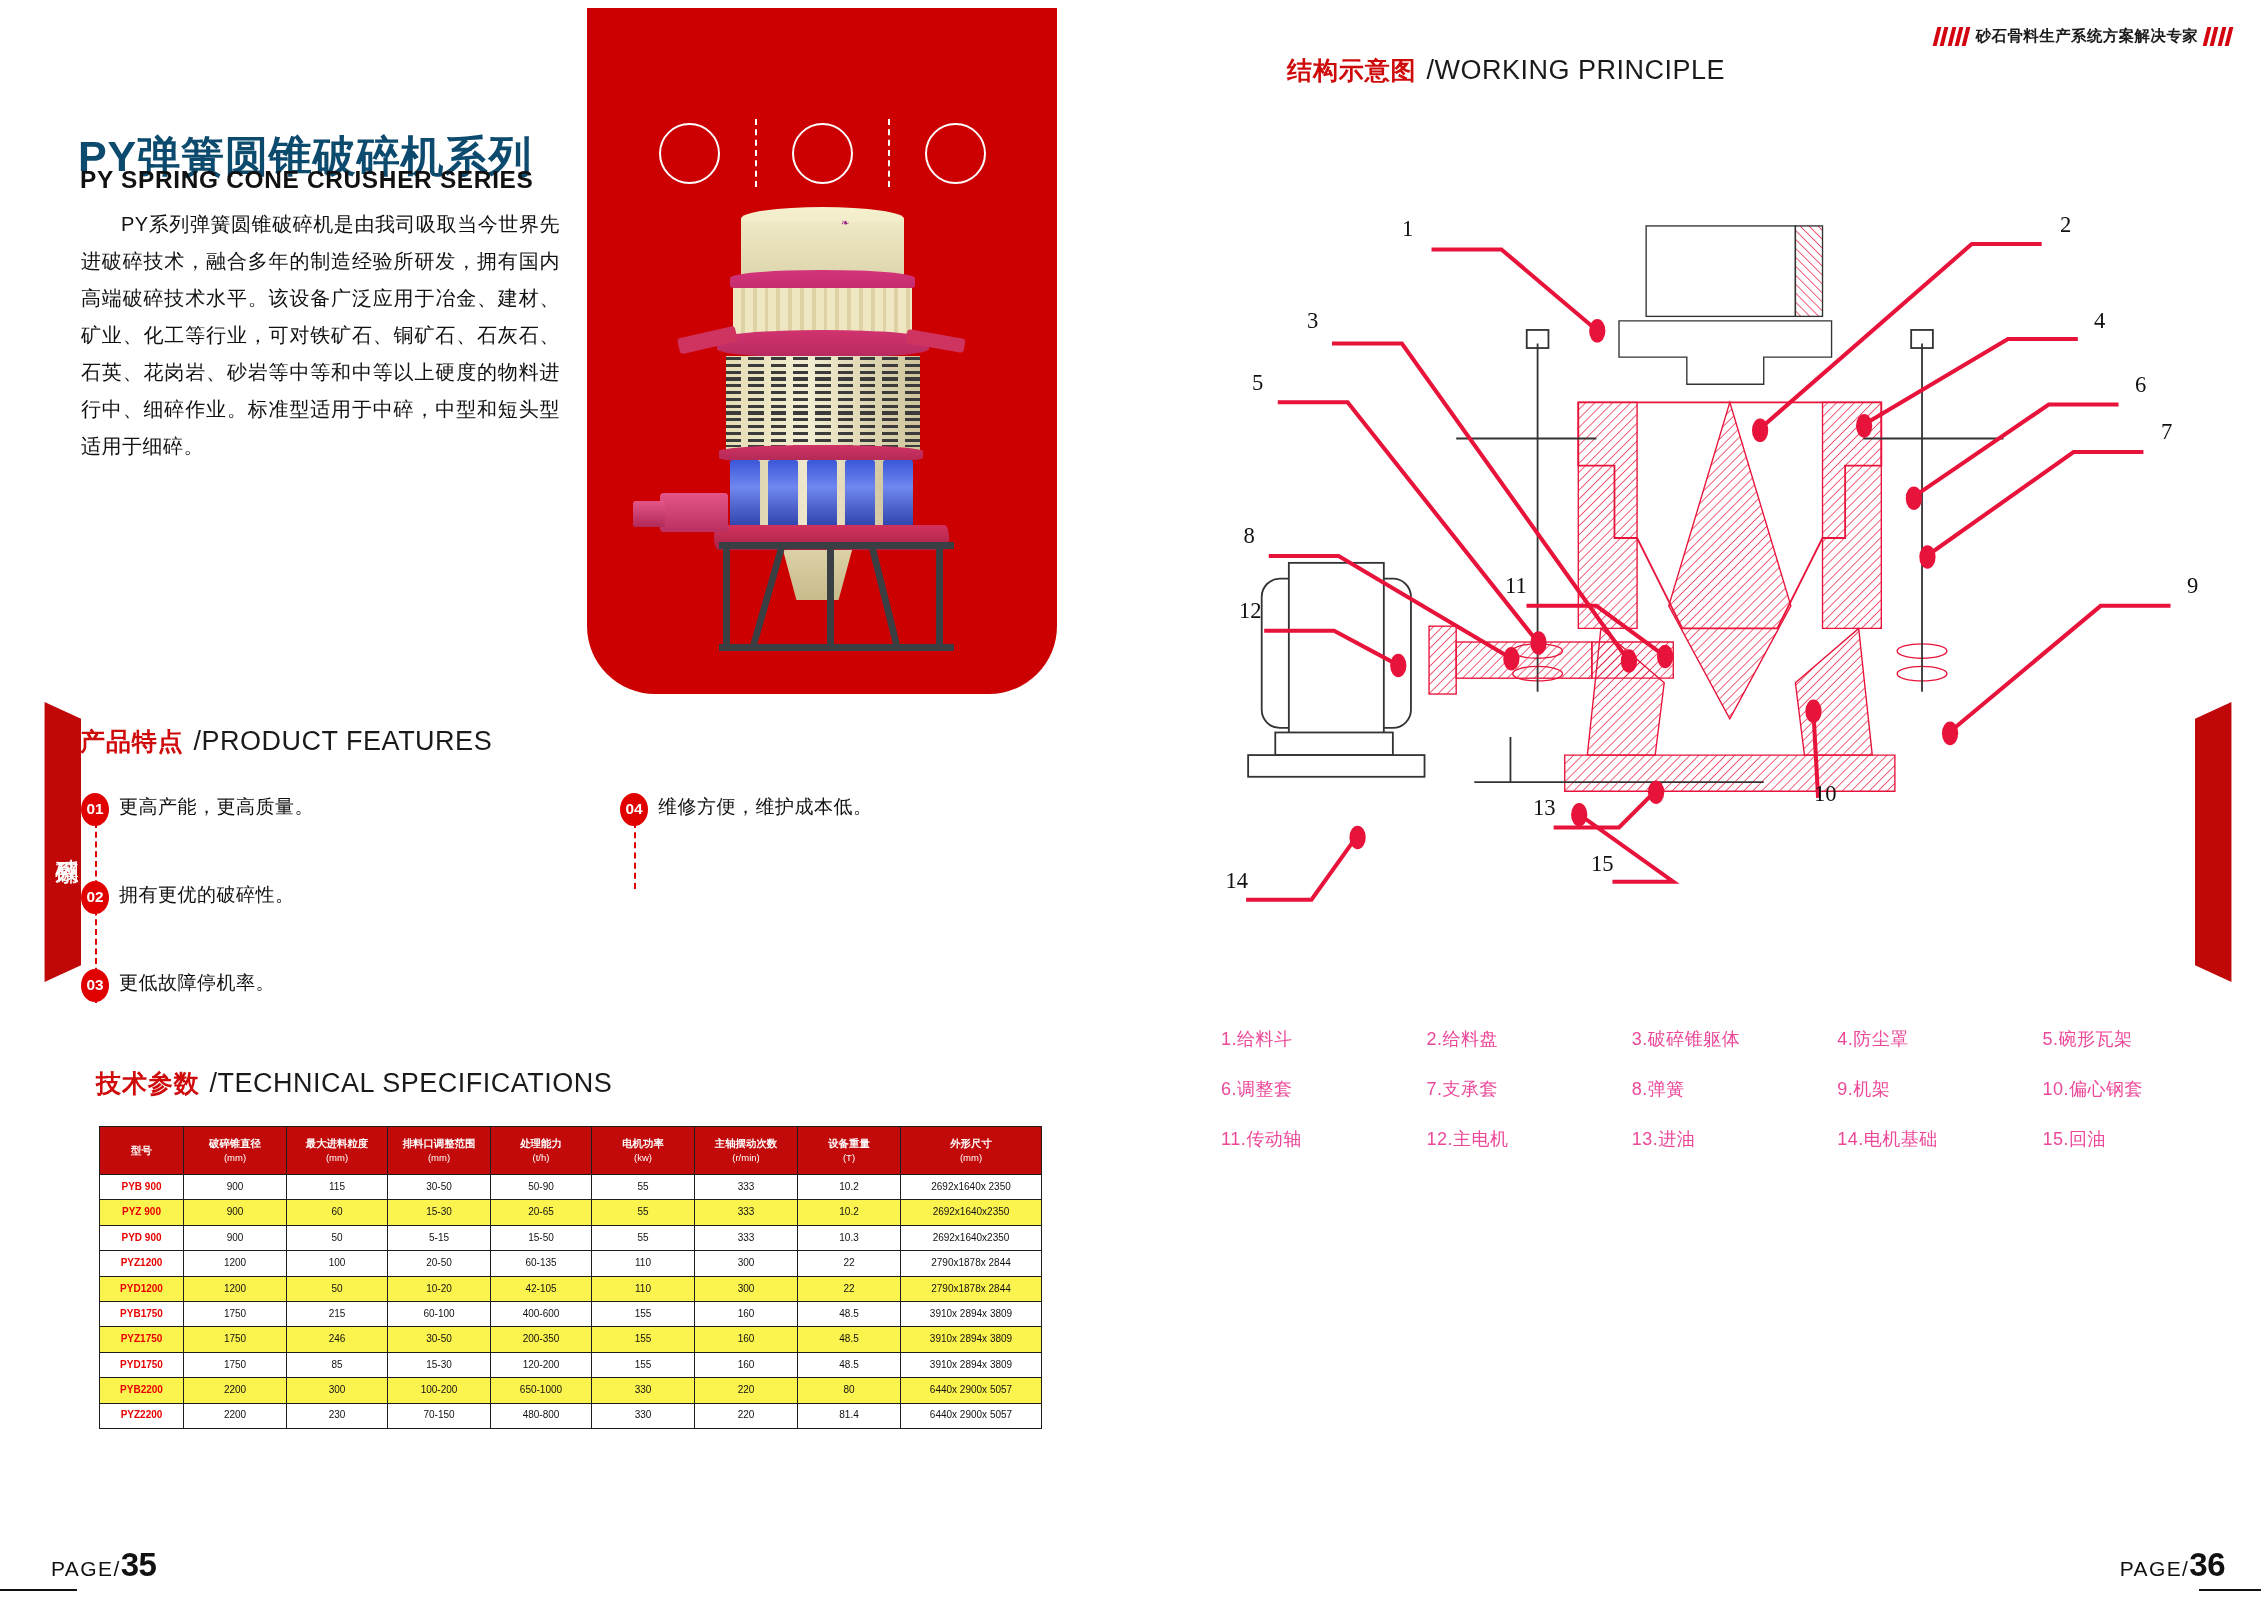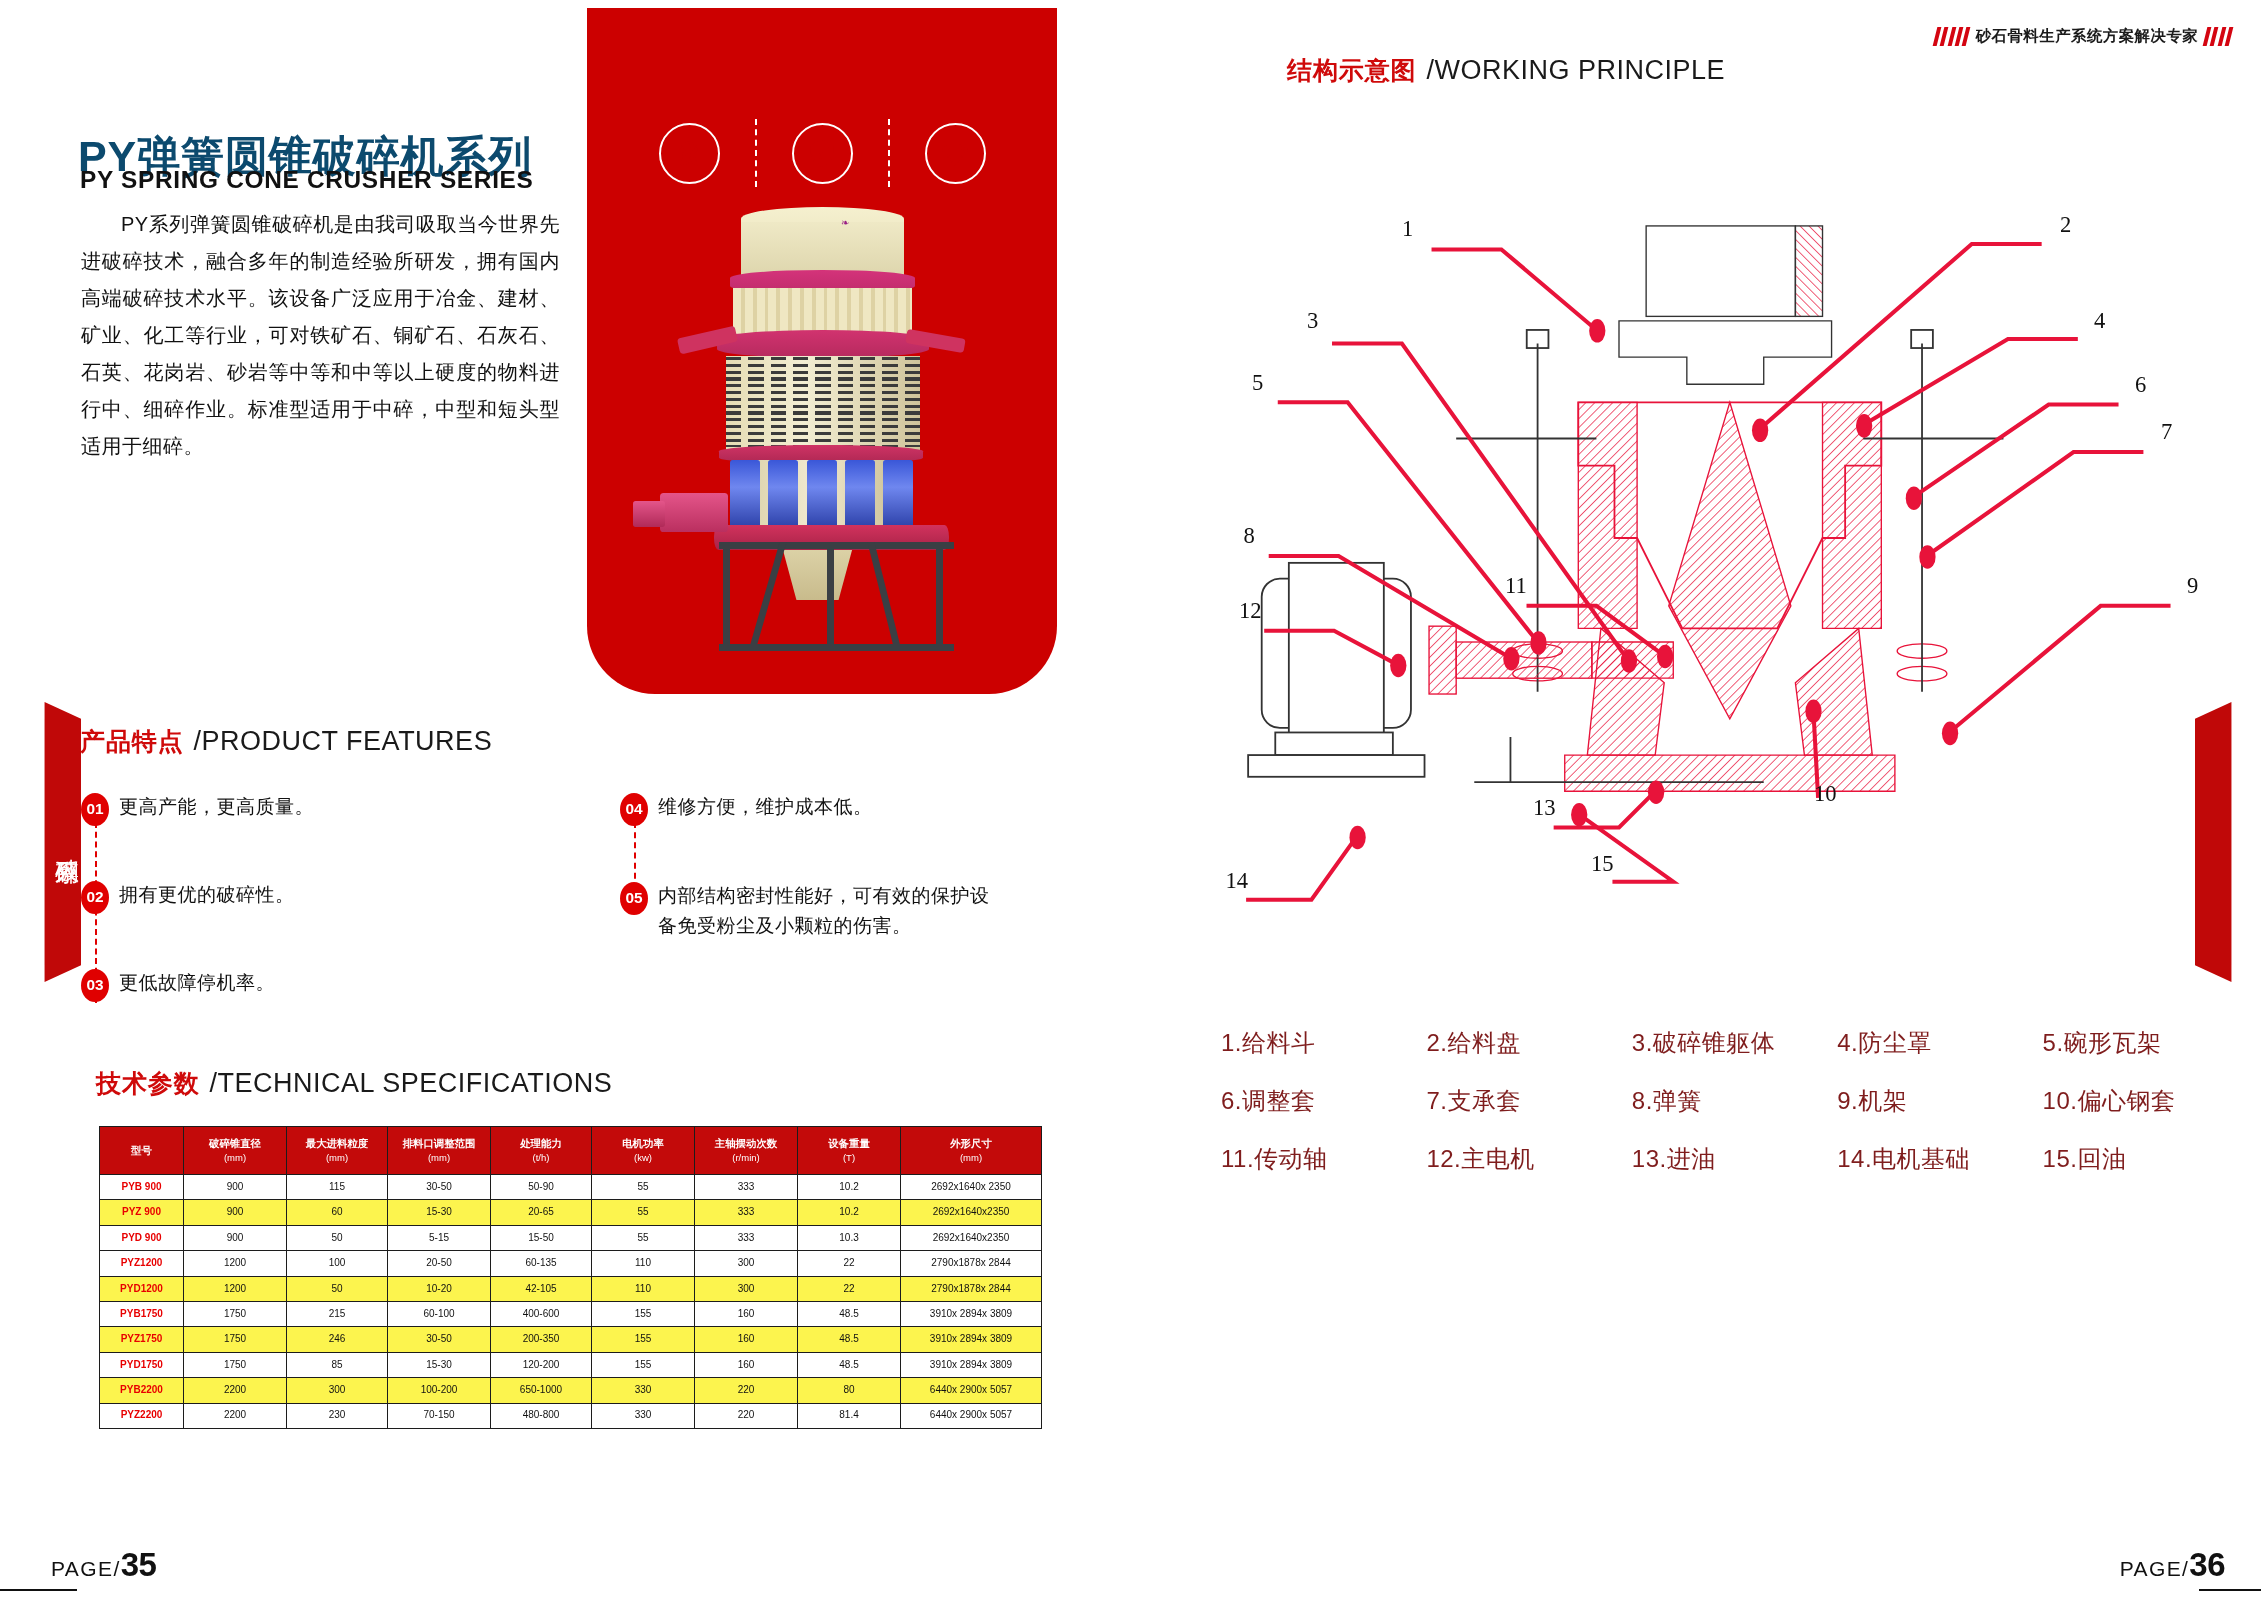--- a/index.html
+++ b/index.html
@@ -134,21 +134,21 @@
   .fl-right{right:0;width:77px;}
 
   
   .diagram{position:absolute;left:1221px;top:149px;width:995px;height:882px;}
   .diagram svg{width:100%;height:100%;}
   .calloutnum{position:absolute;font-size:22.6px;font-family:"Liberation Serif",serif;color:#111;}
 
   
   .legend{position:absolute;left:1221px;top:1027px;width:1027px;
           display:grid;grid-template-columns:repeat(5,1fr);row-gap:26px;}
-  .legend div{font-size:24px;color:#7f1d1d;letter-spacing:0.5px;}
+  .legend div{font-size:18px;color:#ec4899;letter-spacing:0.5px;}
 </style>
 </head>
 <body>
 
 <div class="page page-left">
 
   <div class="title-cn">PY弹簧圆锥破碎机系列</div>
   <div class="title-en">PY SPRING CONE CRUSHER SERIES</div>
   <div class="intro">PY系列弹簧圆锥破碎机是由我司吸取当今世界先进破碎技术，融合多年的制造经验所研发，拥有国内高端破碎技术水平。该设备广泛应用于冶金、建材、矿业、化工等行业，可对铁矿石、铜矿石、石灰石、石英、花岗岩、砂岩等中等和中等以上硬度的物料进行中、细碎作业。标准型适用于中碎，中型和短头型适用于细碎。</div>
 
@@ -252,24 +252,20 @@
       <div class="badge">03</div>
       <div class="feat-txt">更低故障停机率。</div>
     </div>
   </div>
 
   <div class="feat-col" style="left:620px;top:792px;width:434px;">
     <div class="dotline" style="left:13.6px;top:30px;height:67px;"></div>
     <div class="feat" style="margin-bottom:55px;">
       <div class="badge">04</div>
       <div class="feat-txt">维修方便，维护成本低。</div>
-    </div>
-    <div class="feat">
-      <div class="badge">05</div>
-      <div class="feat-txt">内部结构密封性能好，可有效的保护设备免受粉尘及小颗粒的伤害。</div>
     </div>
   </div>
 
   <div class="sec-title" style="left:96px;top:1067px;">
     <span class="sec-cn">技术参数</span>
     <span class="sec-en">/TECHNICAL SPECIFICATIONS</span>
   </div>
 
   <table class="spec-table">
     <colgroup>

